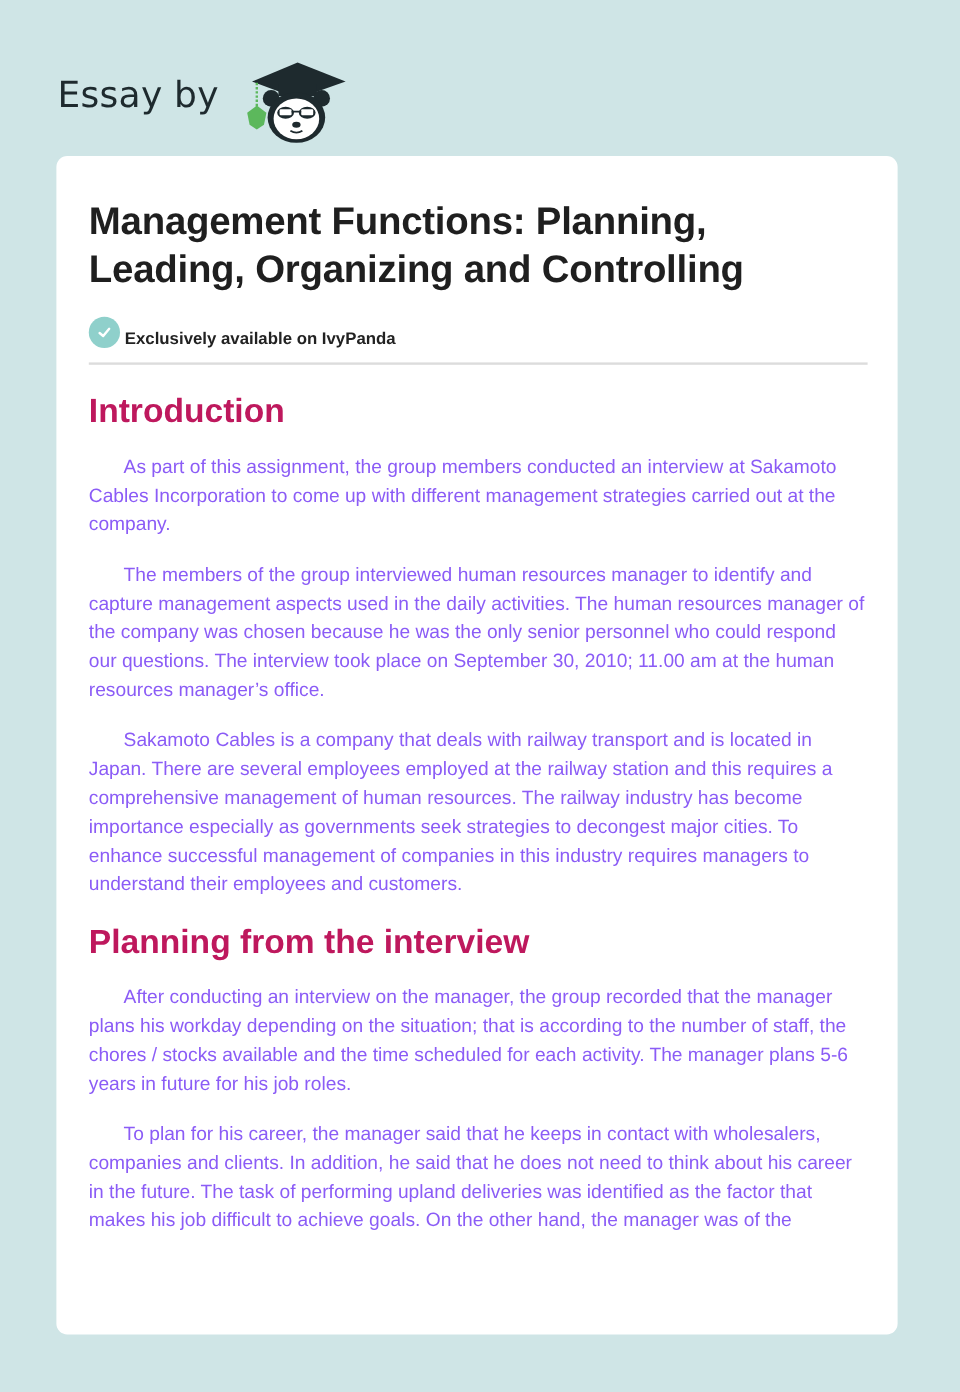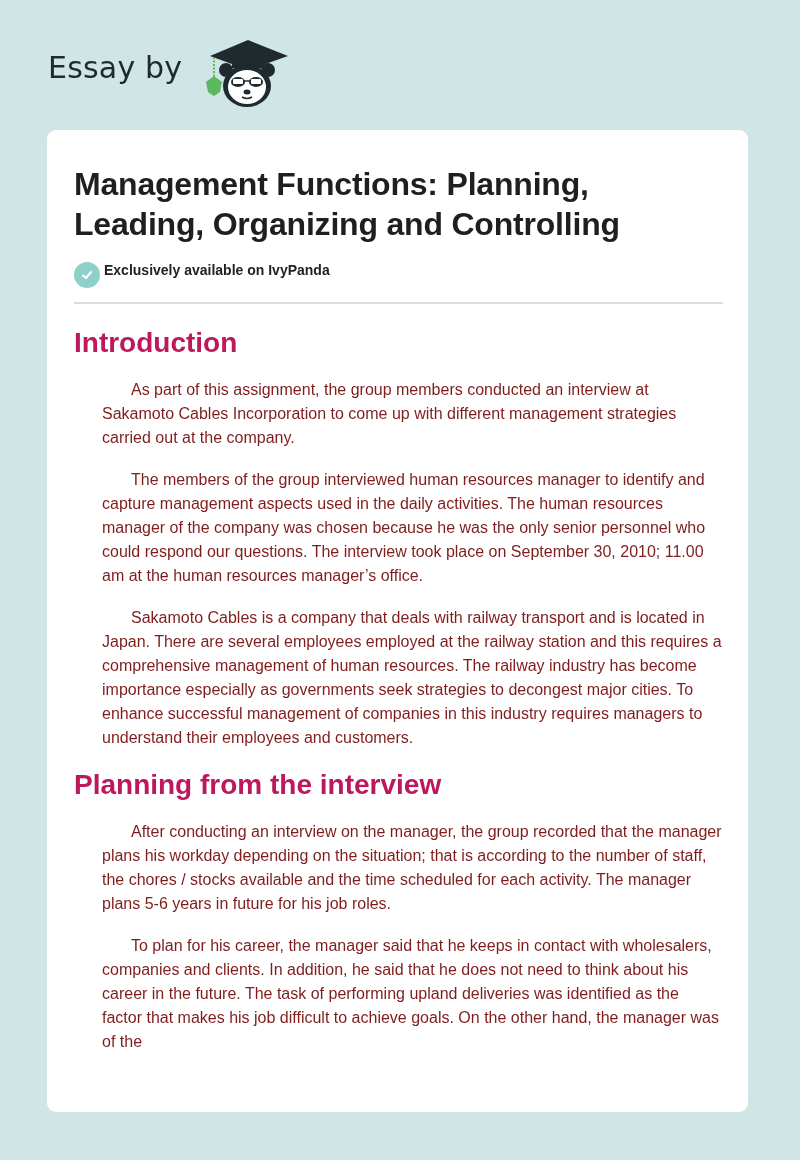--- a/index.html
+++ b/index.html
@@ -9,21 +9,21 @@
       background: #cfe5e6;
       overflow: hidden;
     }
     body {
       position: relative;
       font-family: "Liberation Sans", sans-serif;
       color: #222;
     }
     .header {
       position: absolute;
-      left: 0; top: 0;
+      left: 0; top: 12px;
       width: 732px;
       height: 130px;
     }
     .essay-by {
       position: absolute;
       left: 48px;
       top: 50px;
       font-family: "DejaVu Sans", sans-serif;
       font-size: 30px;
       color: #1e2a2e;
@@ -70,21 +70,21 @@
       font-family: "Liberation Sans", sans-serif;
       font-weight: bold;
       font-size: 32px;
       line-height: 40px;
       color: #1f1f1f;
       letter-spacing: -0.2px;
     }
     .exclusive {
       margin-top: 18px;
       display: flex;
-      align-items: flex-start;
+      align-items: flex-end;
       height: 28px;
     }
     .check-badge {
       width: 26px;
       height: 26px;
       border-radius: 50%;
       background: #8fd0cb;
       display: flex;
       align-items: center;
       justify-content: center;
@@ -106,24 +106,23 @@
       font-weight: bold;
       font-size: 28px;
       line-height: 34px;
       color: #be185d;
       margin-top: 22px;
       margin-bottom: 18px;
     }
     p {
       font-size: 16px;
       line-height: 24px;
-      color: #7f1d1d;
+      color: #8b5cf6;
       text-indent: 29px;
       margin-bottom: 18px;
-      margin-left: 28px;
     }
     .section2 h2 { margin-top: 10px; }
   </style>
 </head>
 <body>
 
 <div class="header">
   <div class="essay-by">Essay by</div>
 
   <svg class="logo-mark" viewBox="0 0 90 72" xmlns="http://www.w3.org/2000/svg">

